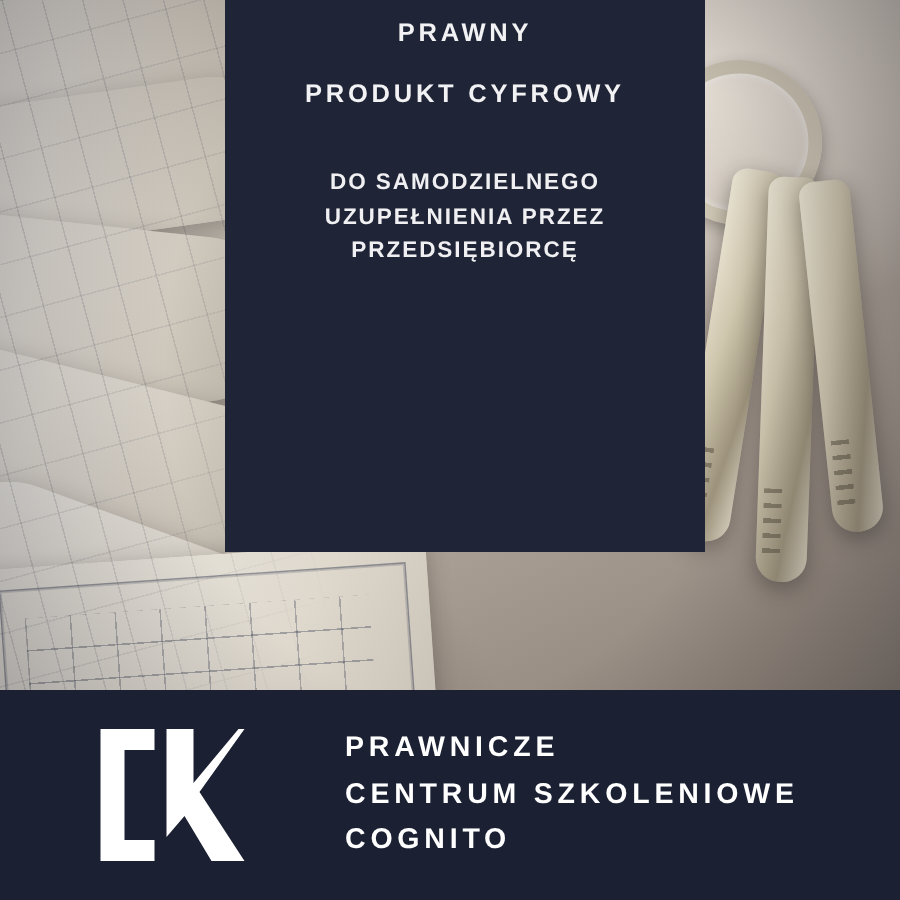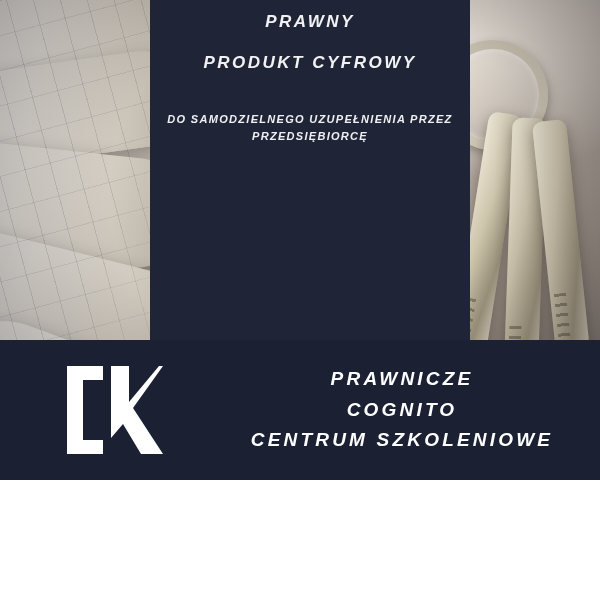--- a/index.html
+++ b/index.html
@@ -9,24 +9,23 @@
   body {
     width: 600px;
     height: 600px;
     font-family: "Liberation Sans", sans-serif;
     overflow: hidden;
   }
 
   .poster {
     position: relative;
     width: 600px;
-    height: 480px;
+    height: 600px;
     background: #4d7c0f;
     overflow: hidden;
-    font-style: italic;
   }
 
   
   .photo {
     position: absolute;
     inset: 0;
     background:
       
       radial-gradient(ellipse 60% 45% at 78% 10%, rgba(255,248,238,0.75), rgba(255,248,238,0) 60%),
       
@@ -141,21 +140,21 @@
     padding-top: 38px;
     font-size: 30px;
     line-height: 1.26;
     font-weight: bold;
     letter-spacing: 0.4px;
     color: #ffffff;
   }
   .subline {
     margin: 0;
     padding-top: 38px;
-    font-size: 11px;
+    font-size: 15px;
     line-height: 1.5;
     font-weight: bold;
     letter-spacing: 1.3px;
     color: #f0f0f3;
   }
 
   
   .brandbar {
     position: absolute;
     left: 0; right: 0; bottom: 0;
@@ -170,21 +169,20 @@
     align-items: center;
     justify-content: center;
   }
   .logo {
     width: 104px;
     height: 96px;
     position: relative;
   }
   .brand-text {
     flex: 1;
-    text-align: center;
     padding-right: 26px;
     color: #ffffff;
   }
   .brand-line {
     font-size: 19px;
     font-weight: bold;
     letter-spacing: 3.2px;
     line-height: 1.62;
   }
 </style>
@@ -218,18 +216,18 @@
     <div class="logo-wrap">
       <div class="logo">
         <svg viewBox="0 0 104 96" width="104" height="96" aria-hidden="true">
           <path d="M4 4 H40 V18 H20 V78 H40 V92 H4 Z" fill="#ffffff"></path>
           <path d="M48 4 H66 V40 L96 4 H100 L70 46 L100 92 H78 L60 62 L48 76 Z" fill="#ffffff"></path>
         </svg>
       </div>
     </div>
     <div class="brand-text">
       <div class="brand-line">PRAWNICZE</div>
+      <div class="brand-line">CENTRUM SZKOLENIOWE</div>
       <div class="brand-line">COGNITO</div>
-      <div class="brand-line">CENTRUM SZKOLENIOWE</div>
     </div>
   </div>
 
 </div>
 
 </body></html>

